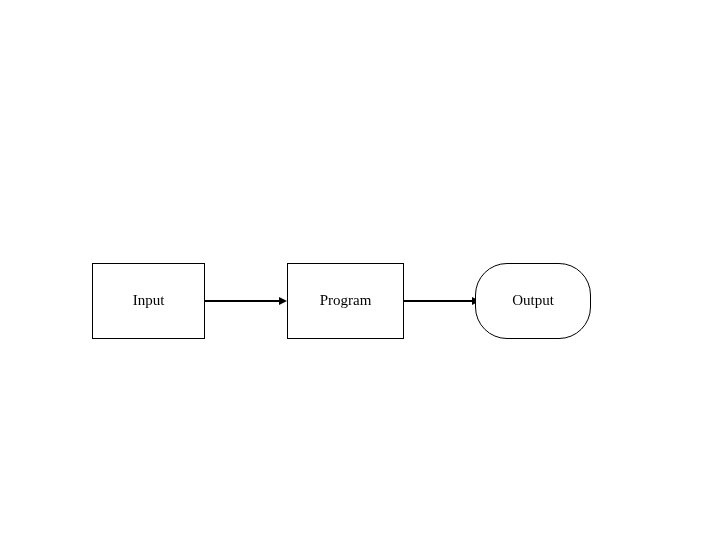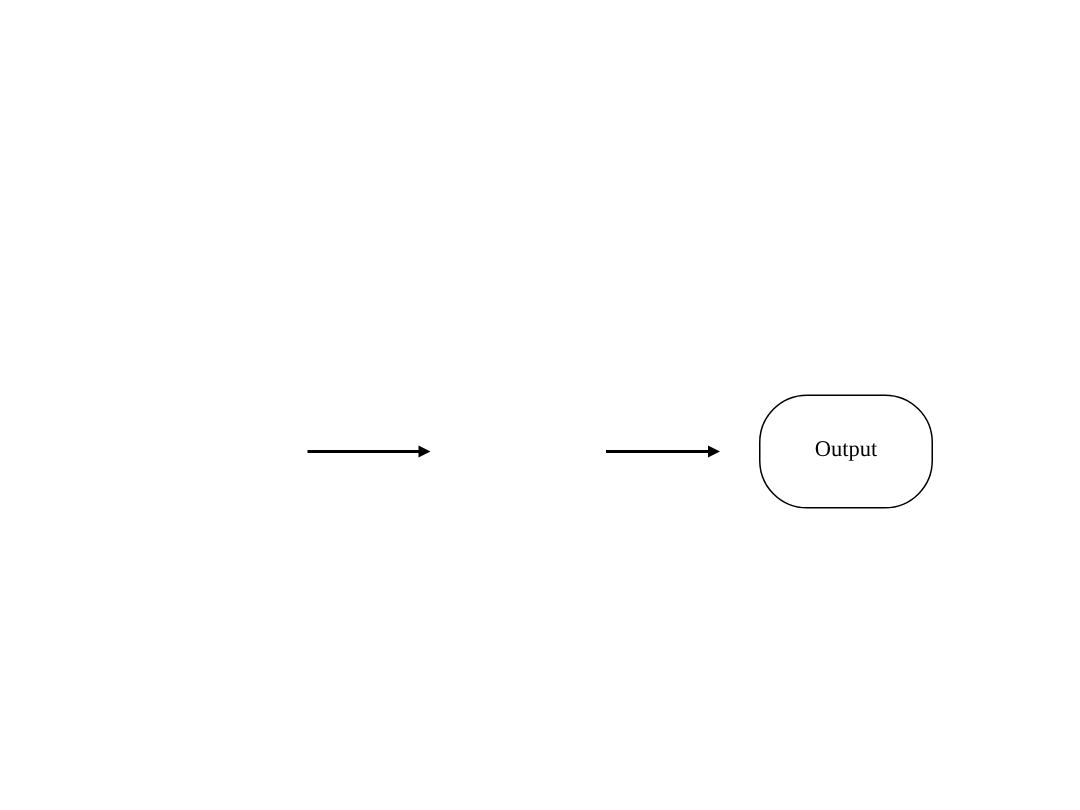--- a/index.html
+++ b/index.html
@@ -68,21 +68,21 @@
     font-family: "Liberation Serif", "DejaVu Serif", serif;
     font-size: 15px;
     line-height: 18px;
     color: #000000;
     white-space: nowrap;
     padding-bottom: 2px;
   }
 
   .node-input   { left: 92px;  width: 113px; }
   .node-program { left: 287px; width: 117px; }
-  .node-output  { left: 506px; width: 116px; border-radius: 32px; }
+  .node-output  { left: 475px; width: 116px; border-radius: 32px; }
 
   
   .arrow {
     position: absolute;
     top: 297px;
     height: 9px;
   }
   .arrow .shaft {
     position: absolute;
     left: 0;
@@ -107,26 +107,32 @@
   .arrow-2 .shaft { width: 69px; }
 </style>
 </head>
 <body>
 
 <div class="slide">
 
 
   <div class="diagram">
 
+    <div class="node node-input">
+      <span class="node-label">Input</span>
+    </div>
 
     <div class="arrow arrow-1">
       <span class="shaft"></span>
       <span class="head"></span>
     </div>
 
+    <div class="node node-program">
+      <span class="node-label">Program</span>
+    </div>
 
     <div class="arrow arrow-2">
       <span class="shaft"></span>
       <span class="head"></span>
     </div>
 
     <div class="node node-output">
       <span class="node-label">Output</span>
     </div>
 

